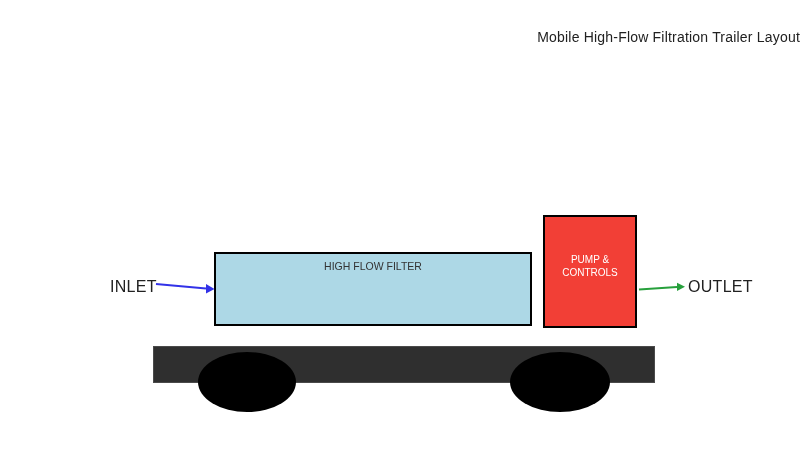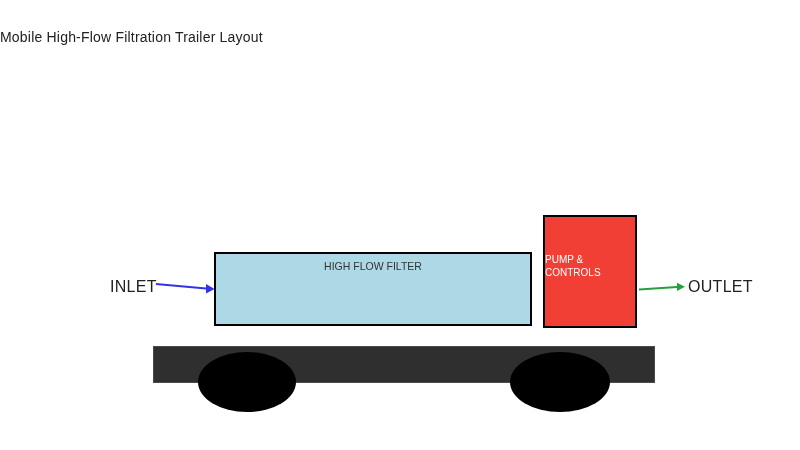--- a/index.html
+++ b/index.html
@@ -13,21 +13,21 @@
     width: 800px;
     height: 450px;
     background: #ffffff;
     overflow: hidden;
   }
   .diagram-title {
     position: absolute;
     top: 29px;
     left: 0;
     width: 100%;
-    text-align: left;
+    text-align: right;
     font-size: 14px;
     font-weight: 500;
     letter-spacing: 0.2px;
     color: var(--text, #212121);
   }
   .filter-box {
     position: absolute;
     left: 214px;
     top: 252px;
     width: 318px;
@@ -43,20 +43,21 @@
   }
   .pump-box {
     position: absolute;
     left: 543px;
     top: 215px;
     width: 94px;
     height: 113px;
     box-sizing: border-box;
     background: var(--pump_fill, #F23F36);
     border: 2px solid #000000;
+    text-align: center;
     padding-top: 36px;
     font-size: 10px;
     line-height: 13px;
     color: #ffffff;
   }
   .flow-label {
     position: absolute;
     font-size: 16px;
     line-height: 12px;
     color: var(--text, #212121);

